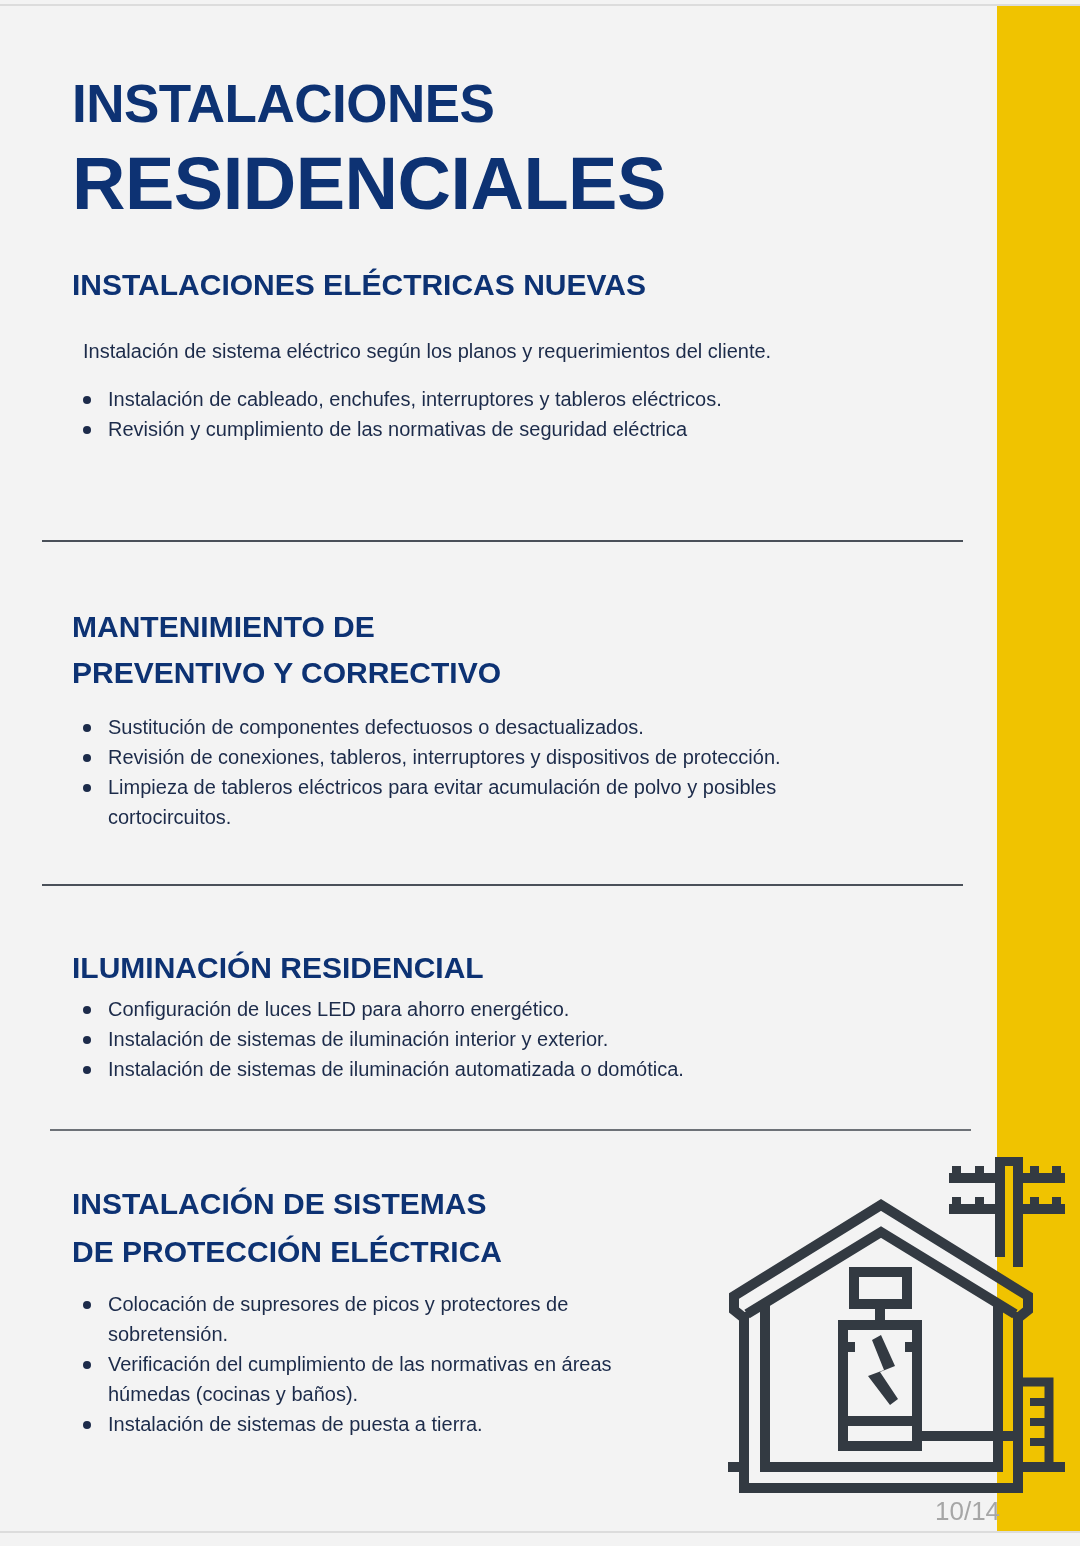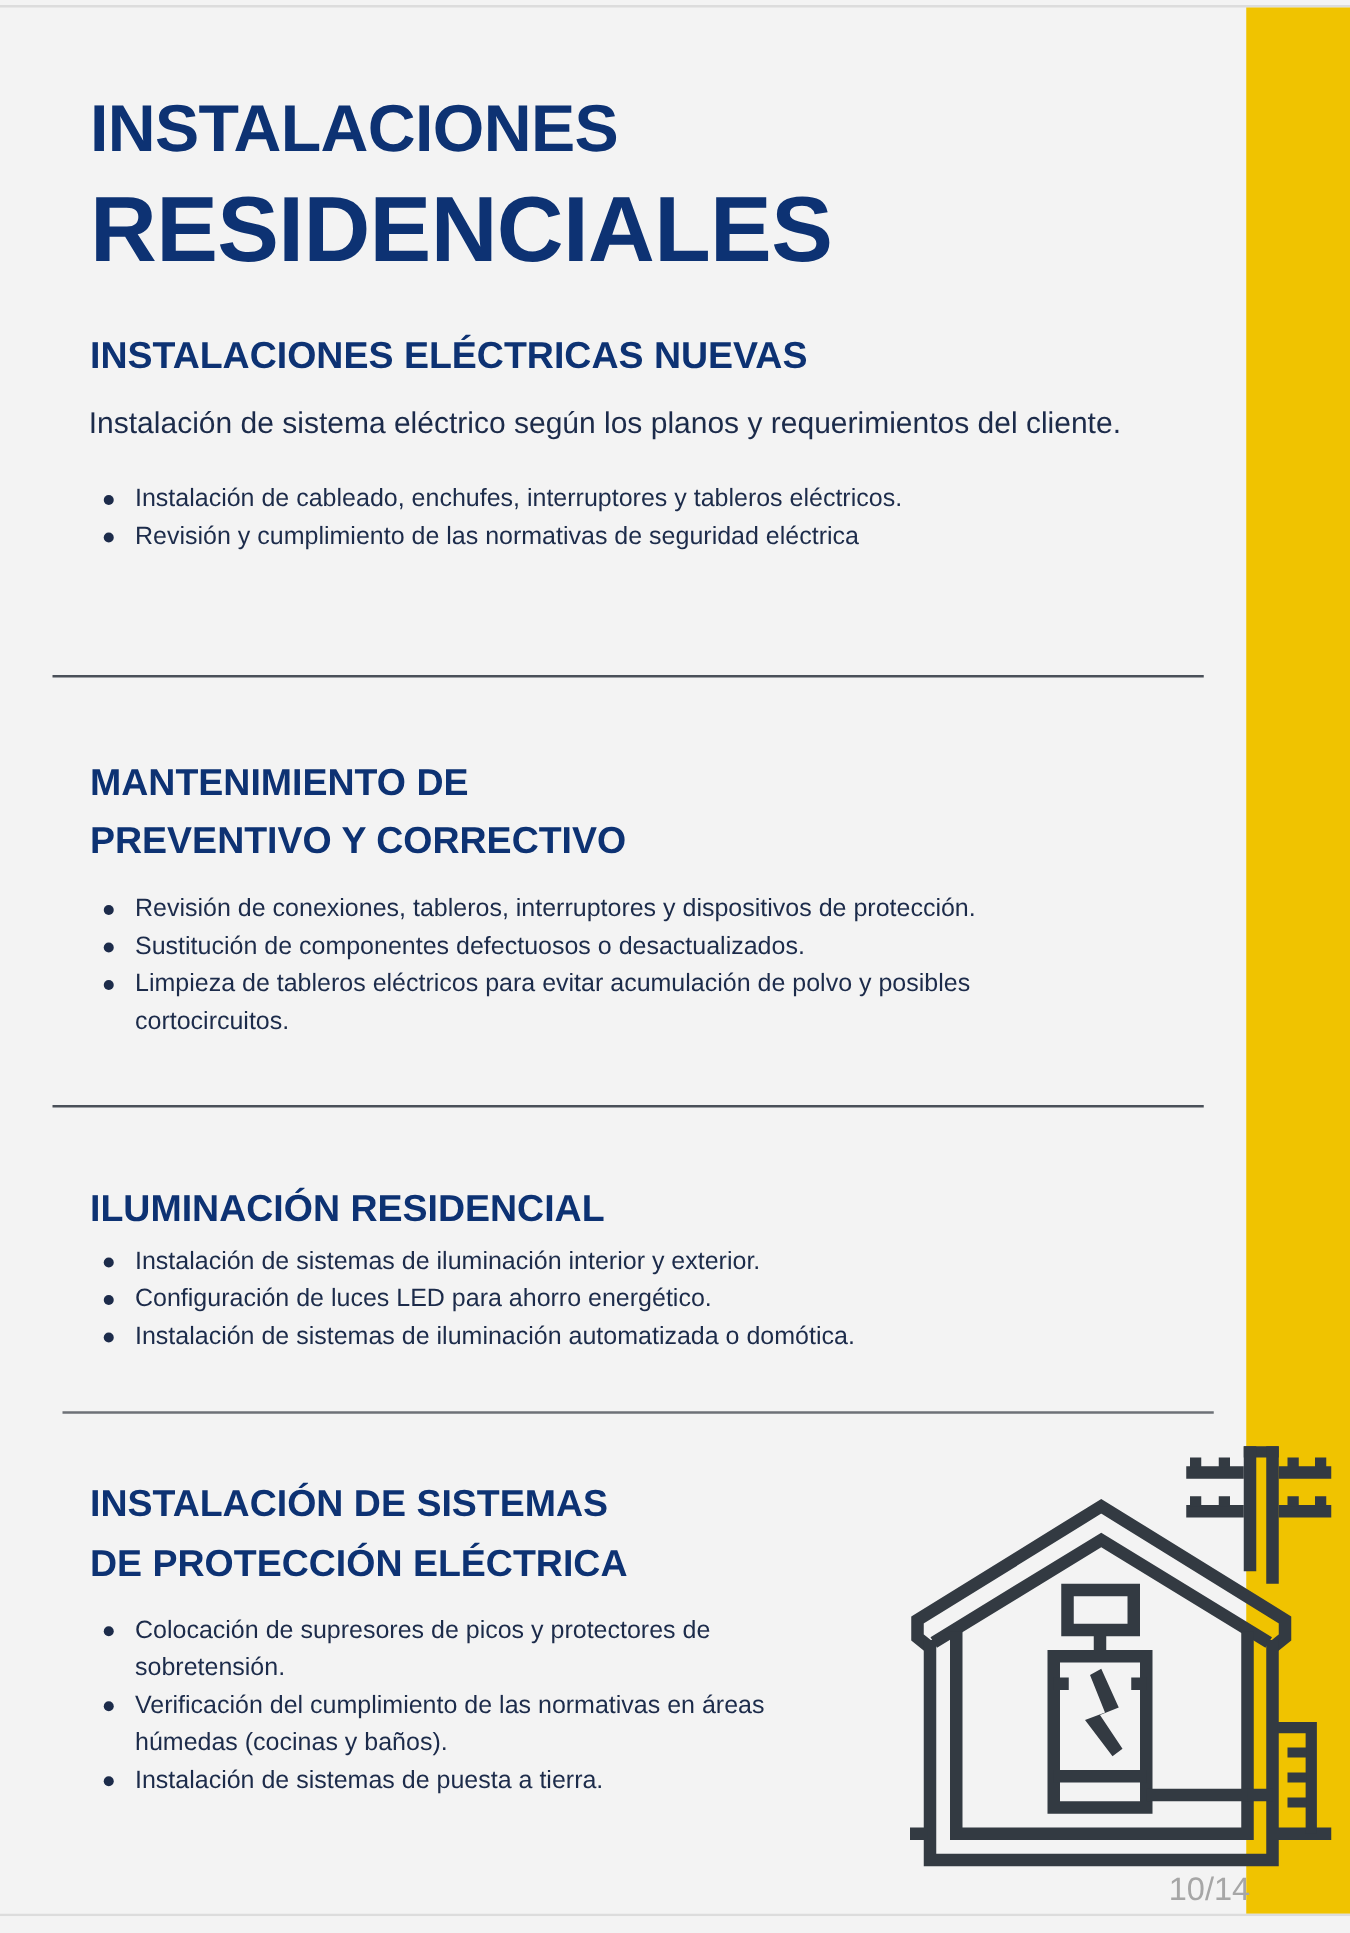--- a/index.html
+++ b/index.html
@@ -10,21 +10,21 @@
   }
   .top-line { position: absolute; left: 0; top: 4px; width: 1080px; height: 2px; background: #dcdcdc; }
   .bottom-line { position: absolute; left: 0; top: 1531px; width: 1080px; height: 2px; background: #dcdcdc; }
   .page-bottom { position: absolute; left: 0; top: 1533px; width: 1080px; height: 13px; background: #f3f3f3; }
   .yellow-bar { position: absolute; left: 997px; top: 6px; width: 83px; height: 1525px; background: #f0c300; }
 
   .title-1 { position: absolute; left: 72px; top: 74px; font-size: 53px; font-weight: bold; color: #0d3273; letter-spacing: -0.5px; line-height: 60px; margin: 0; }
   .title-2 { position: absolute; left: 72px; top: 146px; font-size: 74px; font-weight: bold; color: #0d3273; letter-spacing: -0.5px; line-height: 76px; margin: 0; }
 
   .heading { position: absolute; left: 72px; font-size: 30px; font-weight: bold; color: #0d3273; line-height: 46px; margin: 0; letter-spacing: 0; }
-  .para { position: absolute; left: 71px; font-size: 24px; color: #1c2b4a; line-height: 30px; margin: 0; }
+  .para { position: absolute; left: 71px; font-size: 20px; color: #1c2b4a; line-height: 30px; margin: 12px; }
   ul.bullets { position: absolute; left: 72px; margin: 0; padding: 0; list-style: none; font-size: 20px; color: #1c2b4a; line-height: 30px; }
   ul.bullets li { position: relative; padding-left: 36px; }
   ul.bullets li::before { content: ""; position: absolute; left: 11px; top: 12px; width: 8px; height: 8px; border-radius: 50%; background: #1c2b4a; }
 
   .divider { position: absolute; height: 2px; background: #4a5059; }
 
   .page-num { position: absolute; left: 935px; top: 1491px; font-size: 26px; color: #a6a6a6; line-height: 40px; }
   .house-icon { position: absolute; left: 720px; top: 1150px; width: 360px; height: 360px; }
 </style>
 </head>
@@ -41,31 +41,31 @@
 <ul class="bullets" style="top:384px;">
   <li>Instalación de cableado, enchufes, interruptores y tableros eléctricos.</li>
   <li>Revisión y cumplimiento de las normativas de seguridad eléctrica</li>
 </ul>
 
 <div class="divider" style="left:42px; top:540px; width:921px;"></div>
 
 <h2 class="heading" style="top:604px;">MANTENIMIENTO DE</h2>
 <h2 class="heading" style="top:650px;">PREVENTIVO Y CORRECTIVO</h2>
 <ul class="bullets" style="top:712px; width:800px;">
+  <li>Sustitución de componentes defectuosos o desactualizados.</li>
   <li>Revisión de conexiones, tableros, interruptores y dispositivos de protección.</li>
-  <li>Sustitución de componentes defectuosos o desactualizados.</li>
   <li>Limpieza de tableros eléctricos para evitar acumulación de polvo y posibles cortocircuitos.</li>
 </ul>
 
 <div class="divider" style="left:42px; top:884px; width:921px;"></div>
 
 <h2 class="heading" style="top:945px;">ILUMINACIÓN RESIDENCIAL</h2>
 <ul class="bullets" style="top:994px;">
+  <li>Configuración de luces LED para ahorro energético.</li>
   <li>Instalación de sistemas de iluminación interior y exterior.</li>
-  <li>Configuración de luces LED para ahorro energético.</li>
   <li>Instalación de sistemas de iluminación automatizada o domótica.</li>
 </ul>
 
 <div class="divider" style="left:50px; top:1129px; width:921px; background:#6d7177;"></div>
 
 <h2 class="heading" style="top:1181px;">INSTALACIÓN DE SISTEMAS</h2>
 <h2 class="heading" style="top:1229px;">DE PROTECCIÓN ELÉCTRICA</h2>
 <ul class="bullets" style="top:1289px; width:600px;">
   <li>Colocación de supresores de picos y protectores de sobretensión.</li>
   <li>Verificación del cumplimiento de las normativas en áreas húmedas (cocinas y baños).</li>

